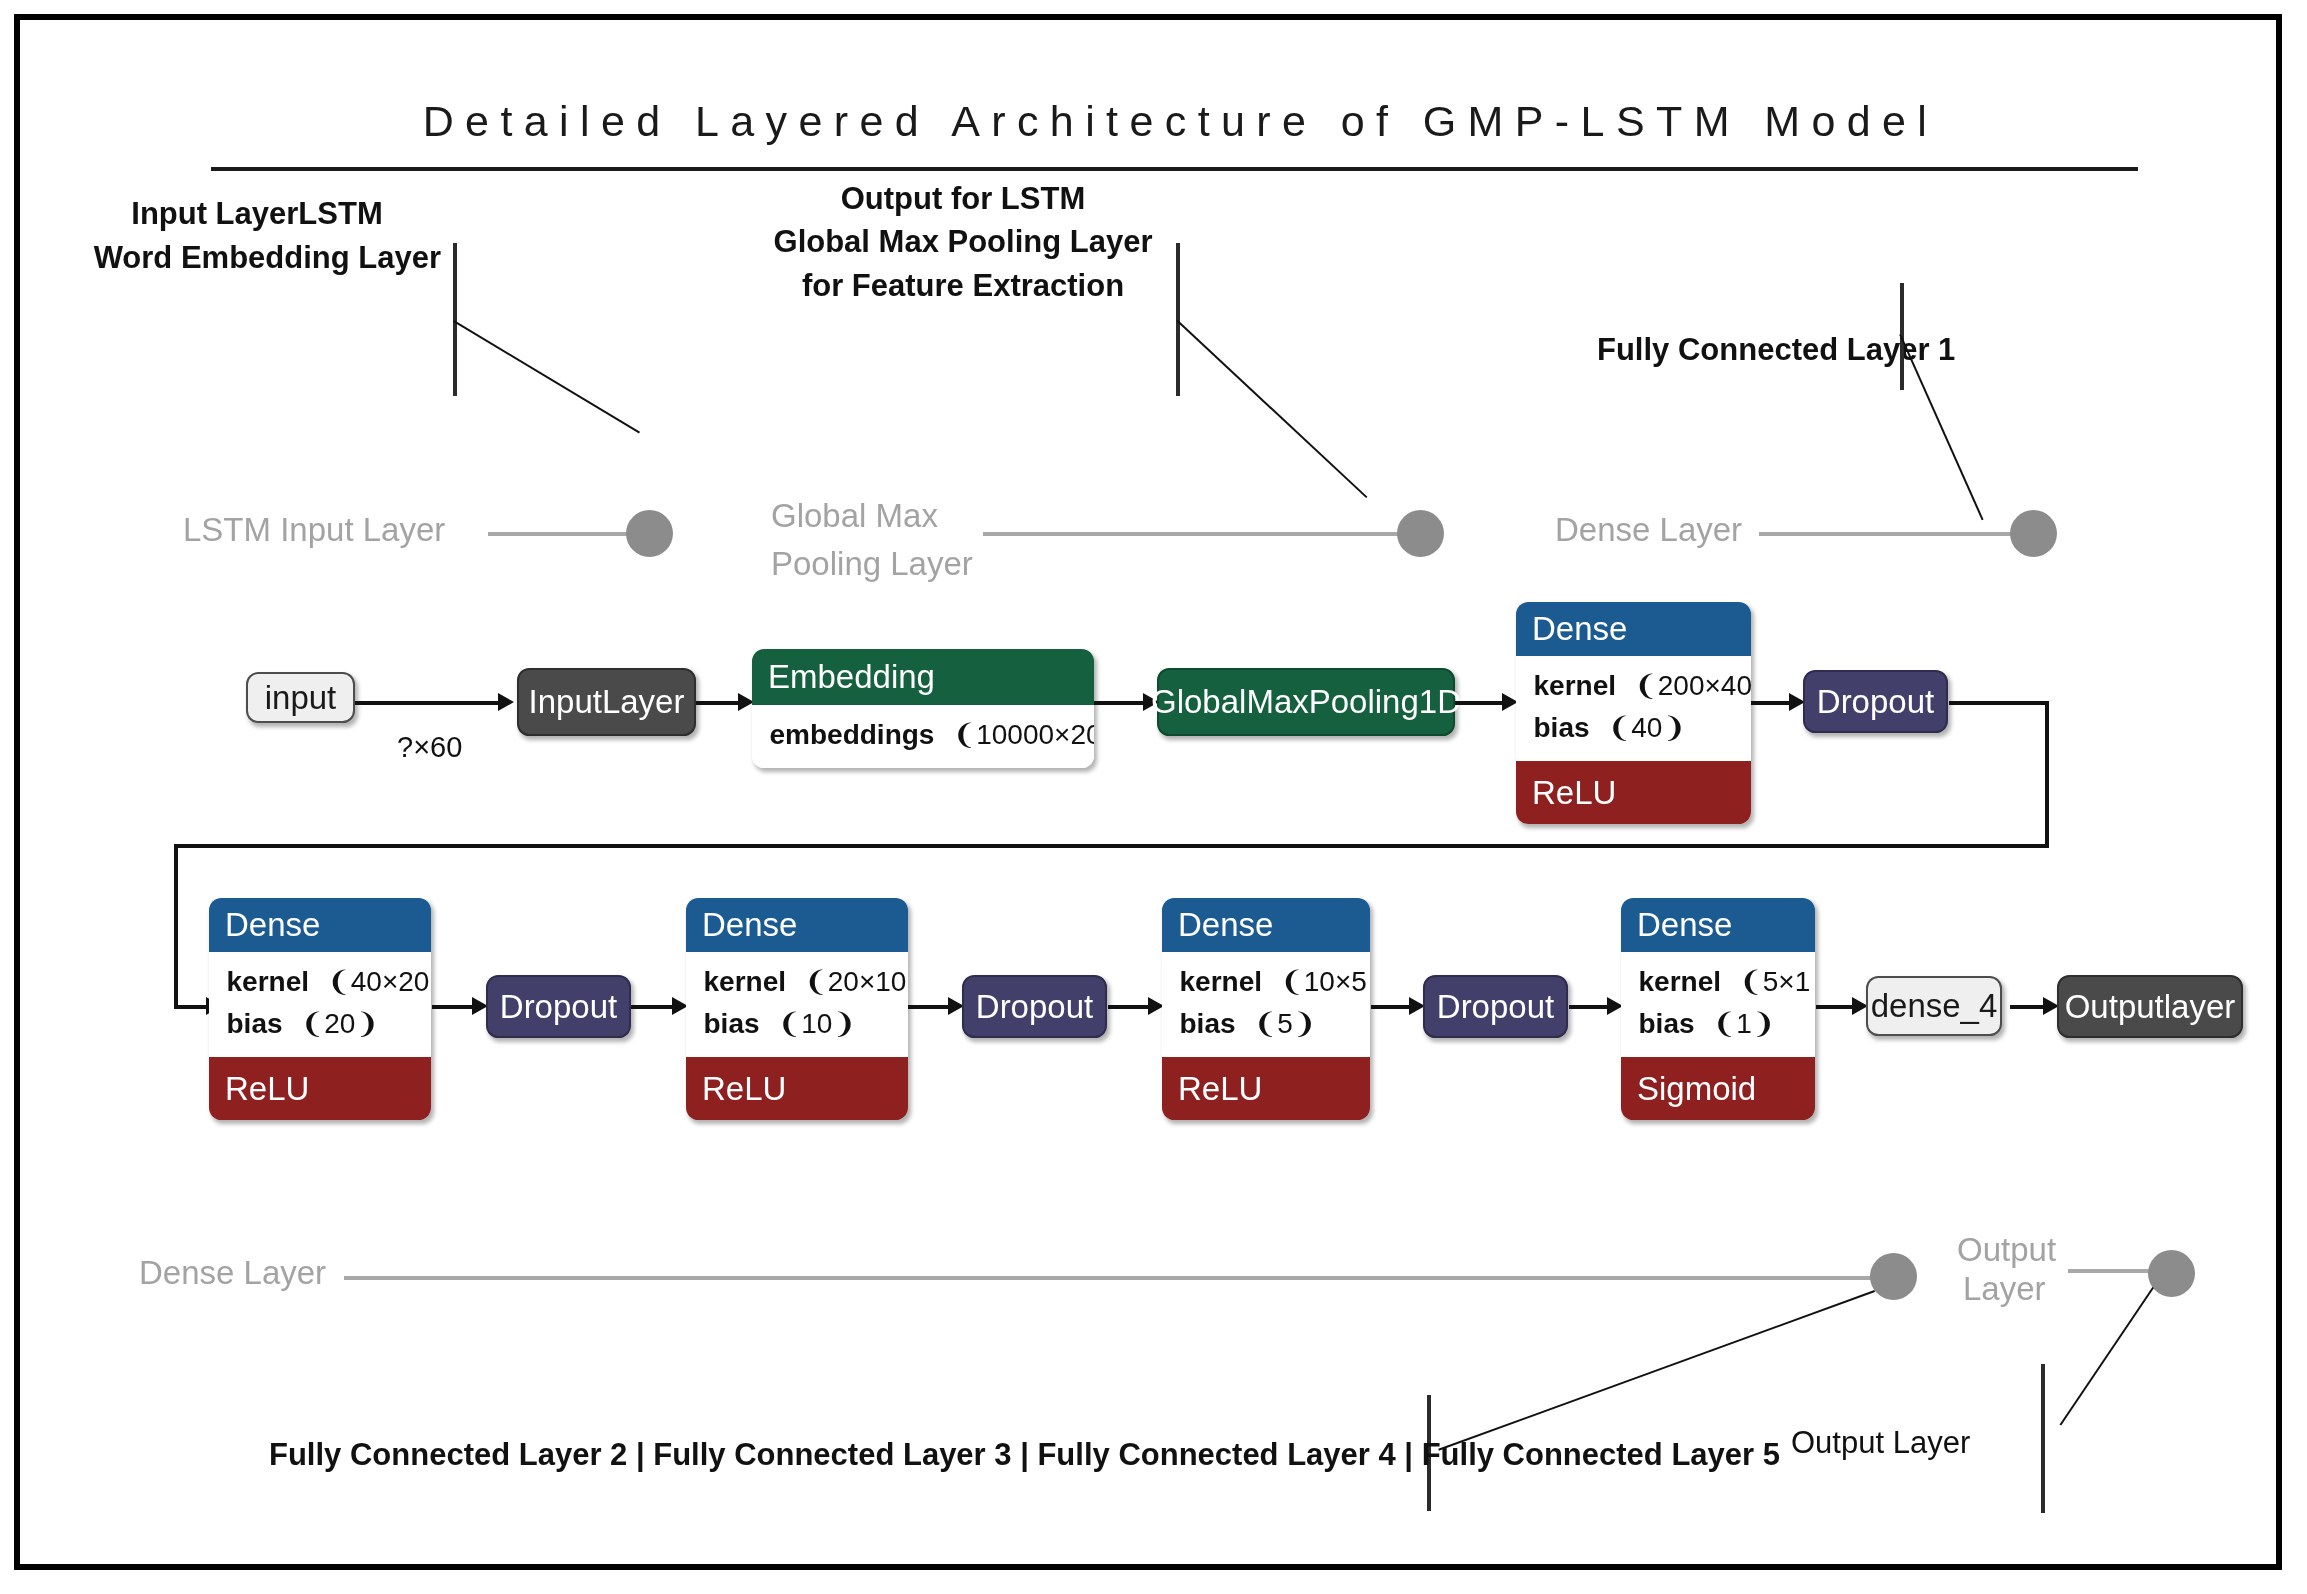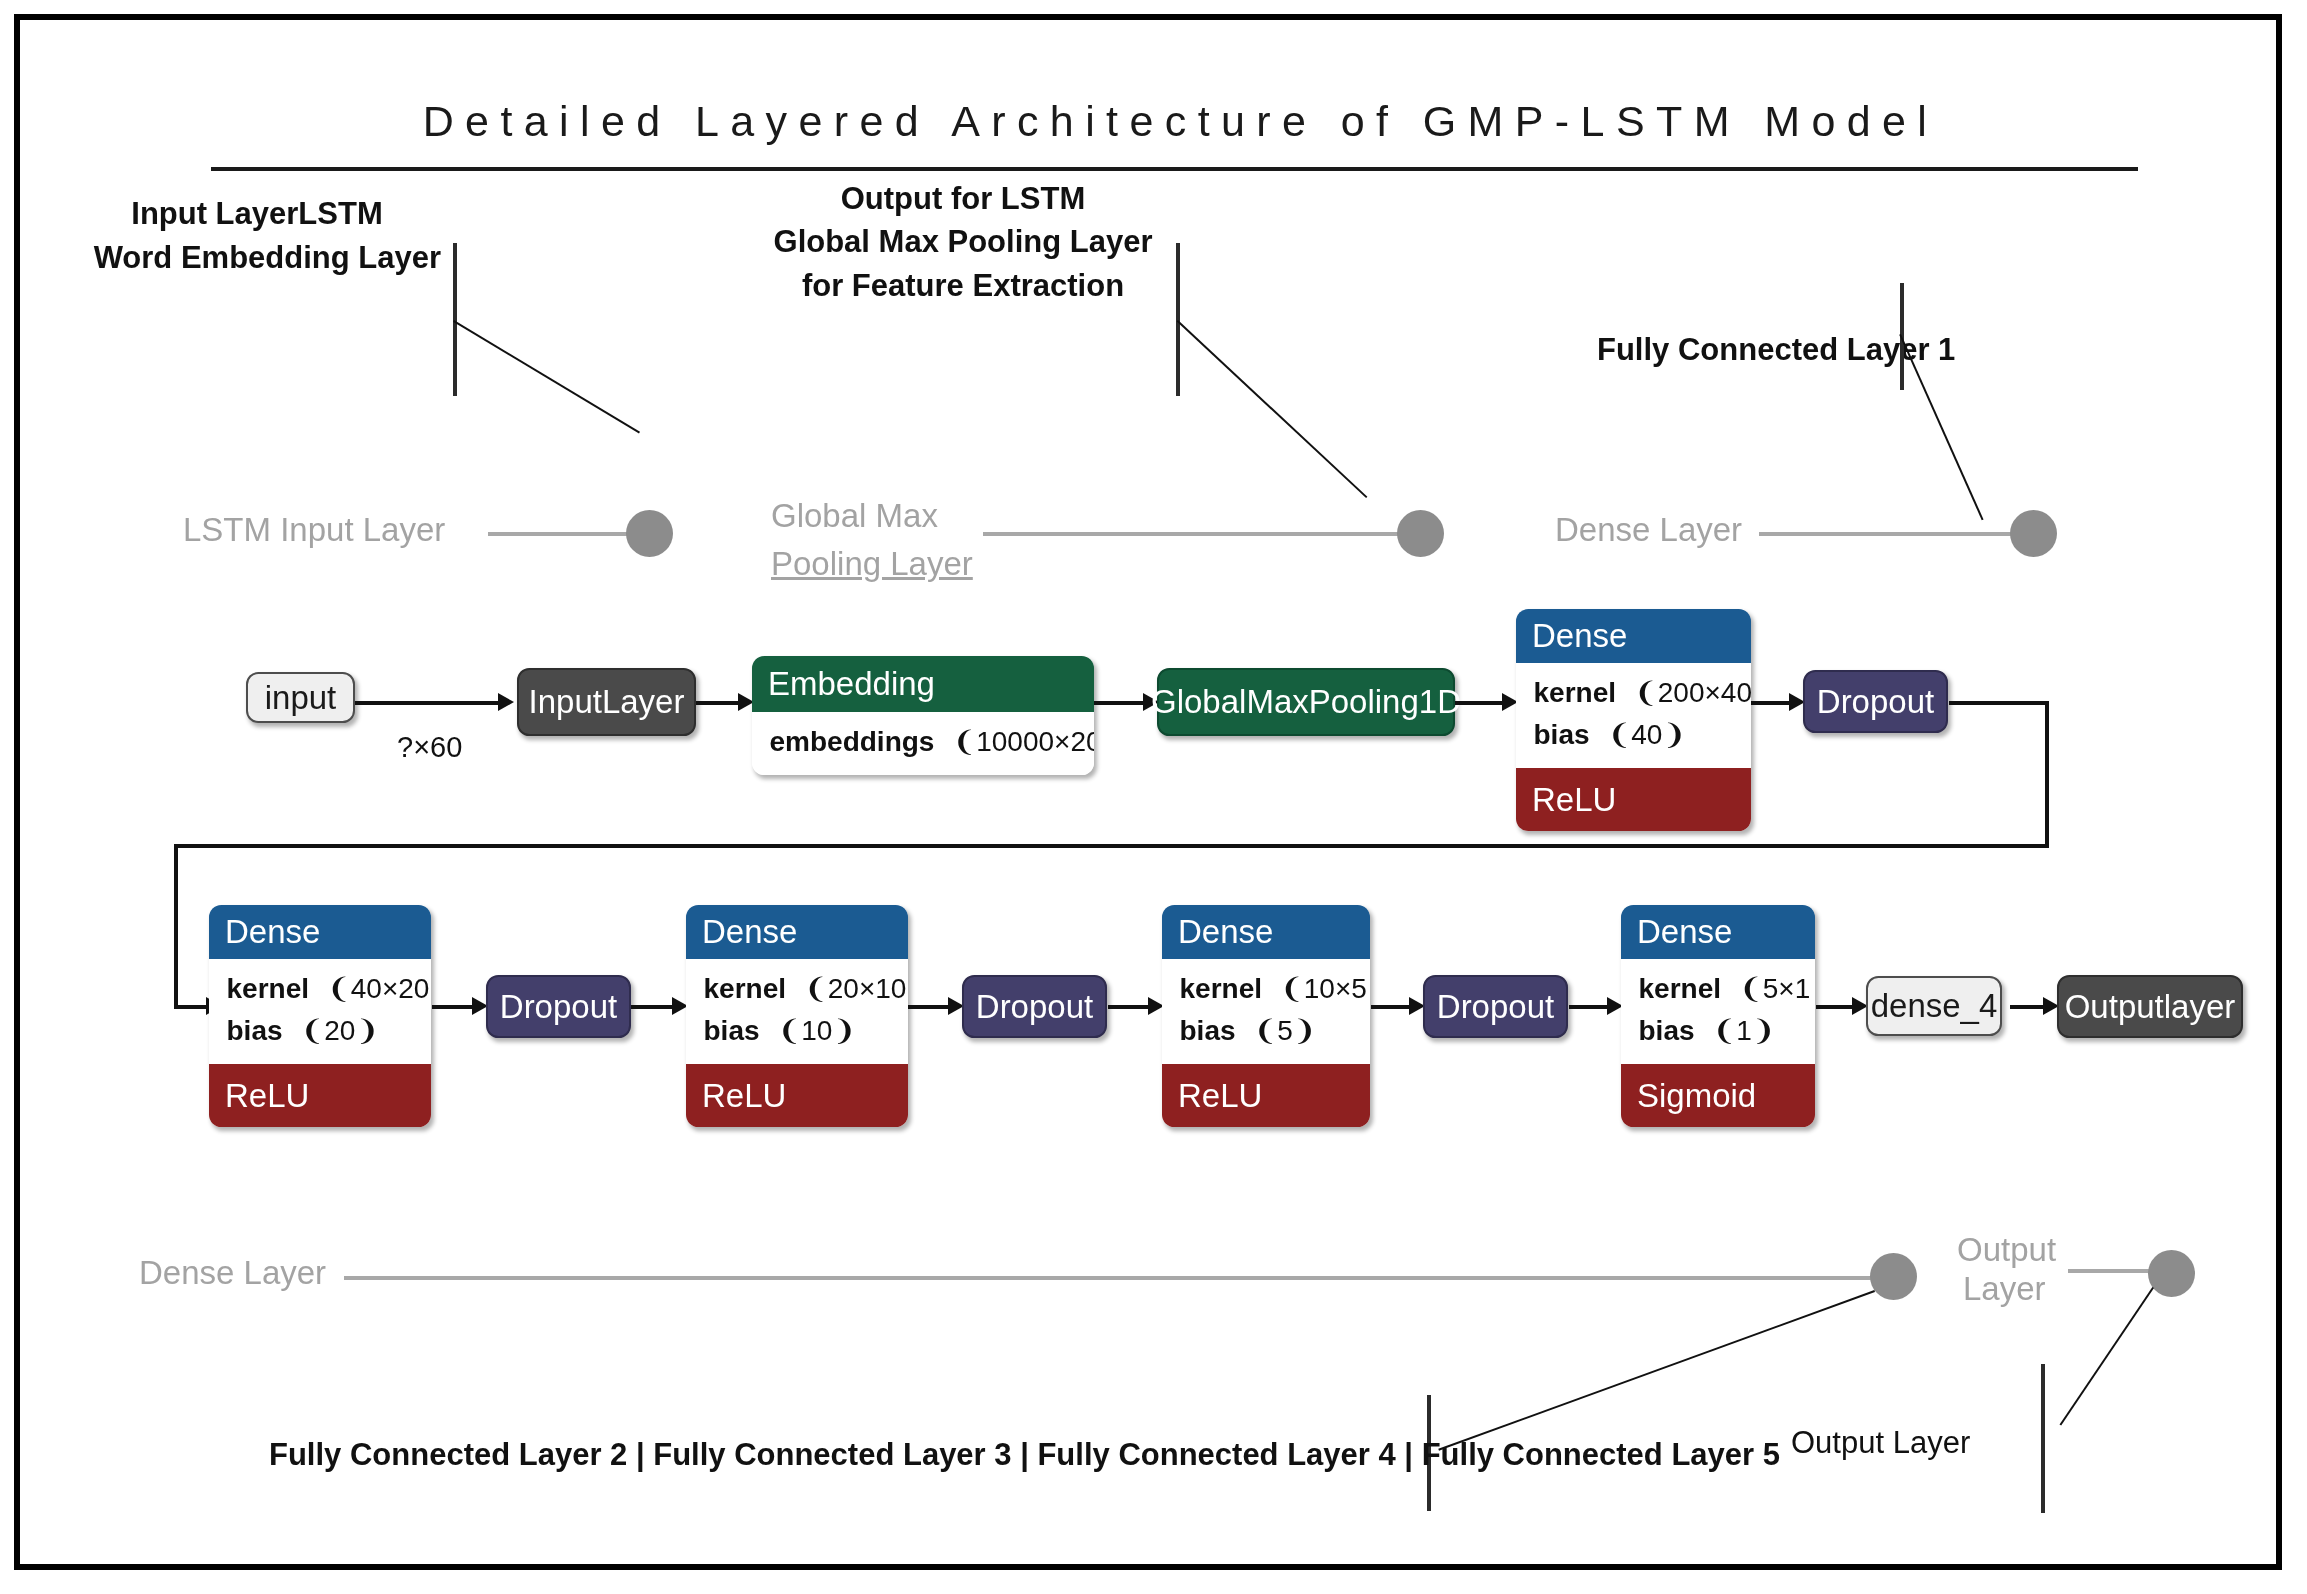--- a/index.html
+++ b/index.html
@@ -19,21 +19,21 @@
   .tick{position:absolute;width:3.5px;background:#2b2b2b;}
   .diag{position:absolute;height:0;border-top:2.6px solid #111;transform-origin:0 0;}
   .dot{position:absolute;width:47px;height:47px;border-radius:50%;background:#8c8c8c;}
   .glabel{position:absolute;color:#a3a3a3;font-size:33px;line-height:39px;white-space:nowrap;}
   .gline{position:absolute;height:4.4px;background:#a8a8a8;}
   .blabel{position:absolute;color:#111;font-size:31px;line-height:42px;font-weight:700;white-space:nowrap;}
   .plabel{position:absolute;color:#111;font-size:31px;line-height:44px;white-space:nowrap;}
 
   
   .node{position:absolute;border-radius:12.3px;box-sizing:border-box;
-        box-shadow:2.6px 3.5px 4.4px rgba(0,0,0,.30);overflow:hidden;margin-top:7px;}
+        box-shadow:2.6px 3.5px 4.4px rgba(0,0,0,.30);overflow:hidden;}
   .node .hdr{display:flex;align-items:center;padding:0 16px;color:#fff;font-size:33px;}
   .node .body{background:#fff;padding:8.8px 17.5px 12.3px 17.5px;}
   .node .body div{font-size:28px;color:#111;line-height:42px;white-space:nowrap;}
   .node .body b{font-weight:700;}
   .node .act{display:flex;align-items:center;padding:0 16px;color:#fff;font-size:33px;}
 
   .plain{position:absolute;border-radius:12.3px;border:2.6px solid #4d4d4d;box-sizing:border-box;
          display:flex;align-items:center;justify-content:center;font-size:33px;
          box-shadow:2.6px 3.5px 4.4px rgba(0,0,0,.30);}
   .plain.light{background:#efefef;color:#1a1a1a;}
@@ -64,21 +64,21 @@
     <div class="glabel" style="left:163px;top:490px;">LSTM Input Layer</div>
     <div class="gline" style="left:468px;top:512px;width:145px;"></div>
     <div class="dot" style="left:606px;top:490px;"></div>
 
     <div class="blabel" style="left:751px;top:158px;width:384px;text-align:center;">Output for LSTM</div>
     <div class="blabel" style="left:751px;top:201px;width:384px;text-align:center;">Global Max Pooling Layer</div>
     <div class="blabel" style="left:751px;top:245px;width:384px;text-align:center;">for Feature Extraction</div>
     <div class="tick" style="left:1156px;top:223px;height:153px;"></div>
     <div class="diag" style="left:1158px;top:300px;width:259px;transform:rotate(43deg);"></div>
     <div class="glabel" style="left:751px;top:476px;">Global Max</div>
-    <div class="glabel" style="left:751px;top:524px;text-decoration:underline;">Pooling Layer</div>
+    <div class="glabel" style="left:751px;top:524px;">Pooling Layer</div>
     <div class="gline" style="left:963px;top:512px;width:420px;"></div>
     <div class="dot" style="left:1377px;top:490px;"></div>
 
     <div class="blabel" style="left:1577px;top:280px;margin-top:29px;">Fully Connected Layer 1</div>
     <div class="tick" style="left:1880px;top:263px;height:107px;"></div>
     <div class="diag" style="left:1881px;top:314px;width:203px;transform:rotate(66deg);"></div>
     <div class="glabel" style="left:1535px;top:490px;">Dense Layer</div>
     <div class="gline" style="left:1739px;top:512px;width:258px;"></div>
     <div class="dot" style="left:1990px;top:490px;"></div>
 

